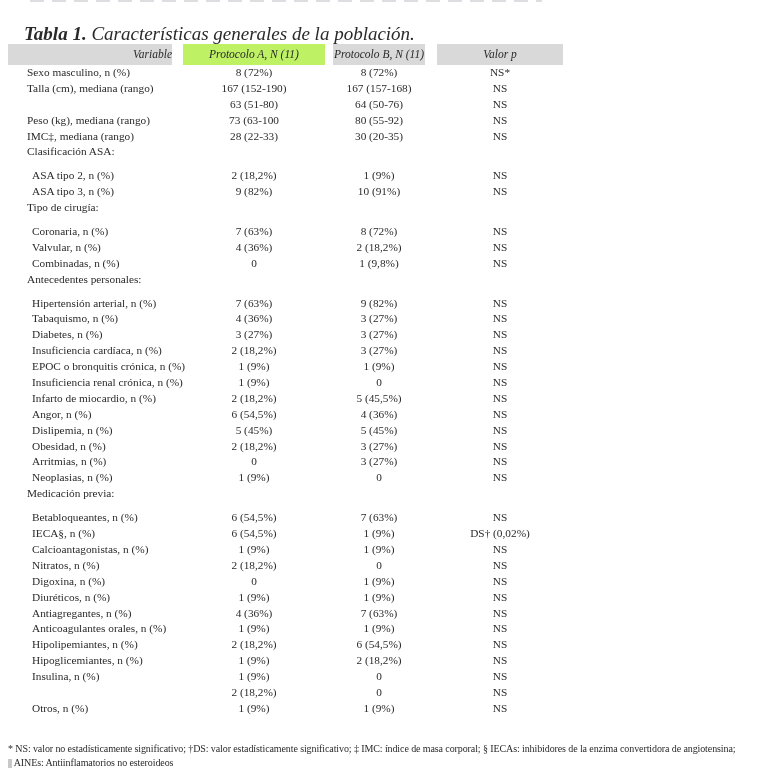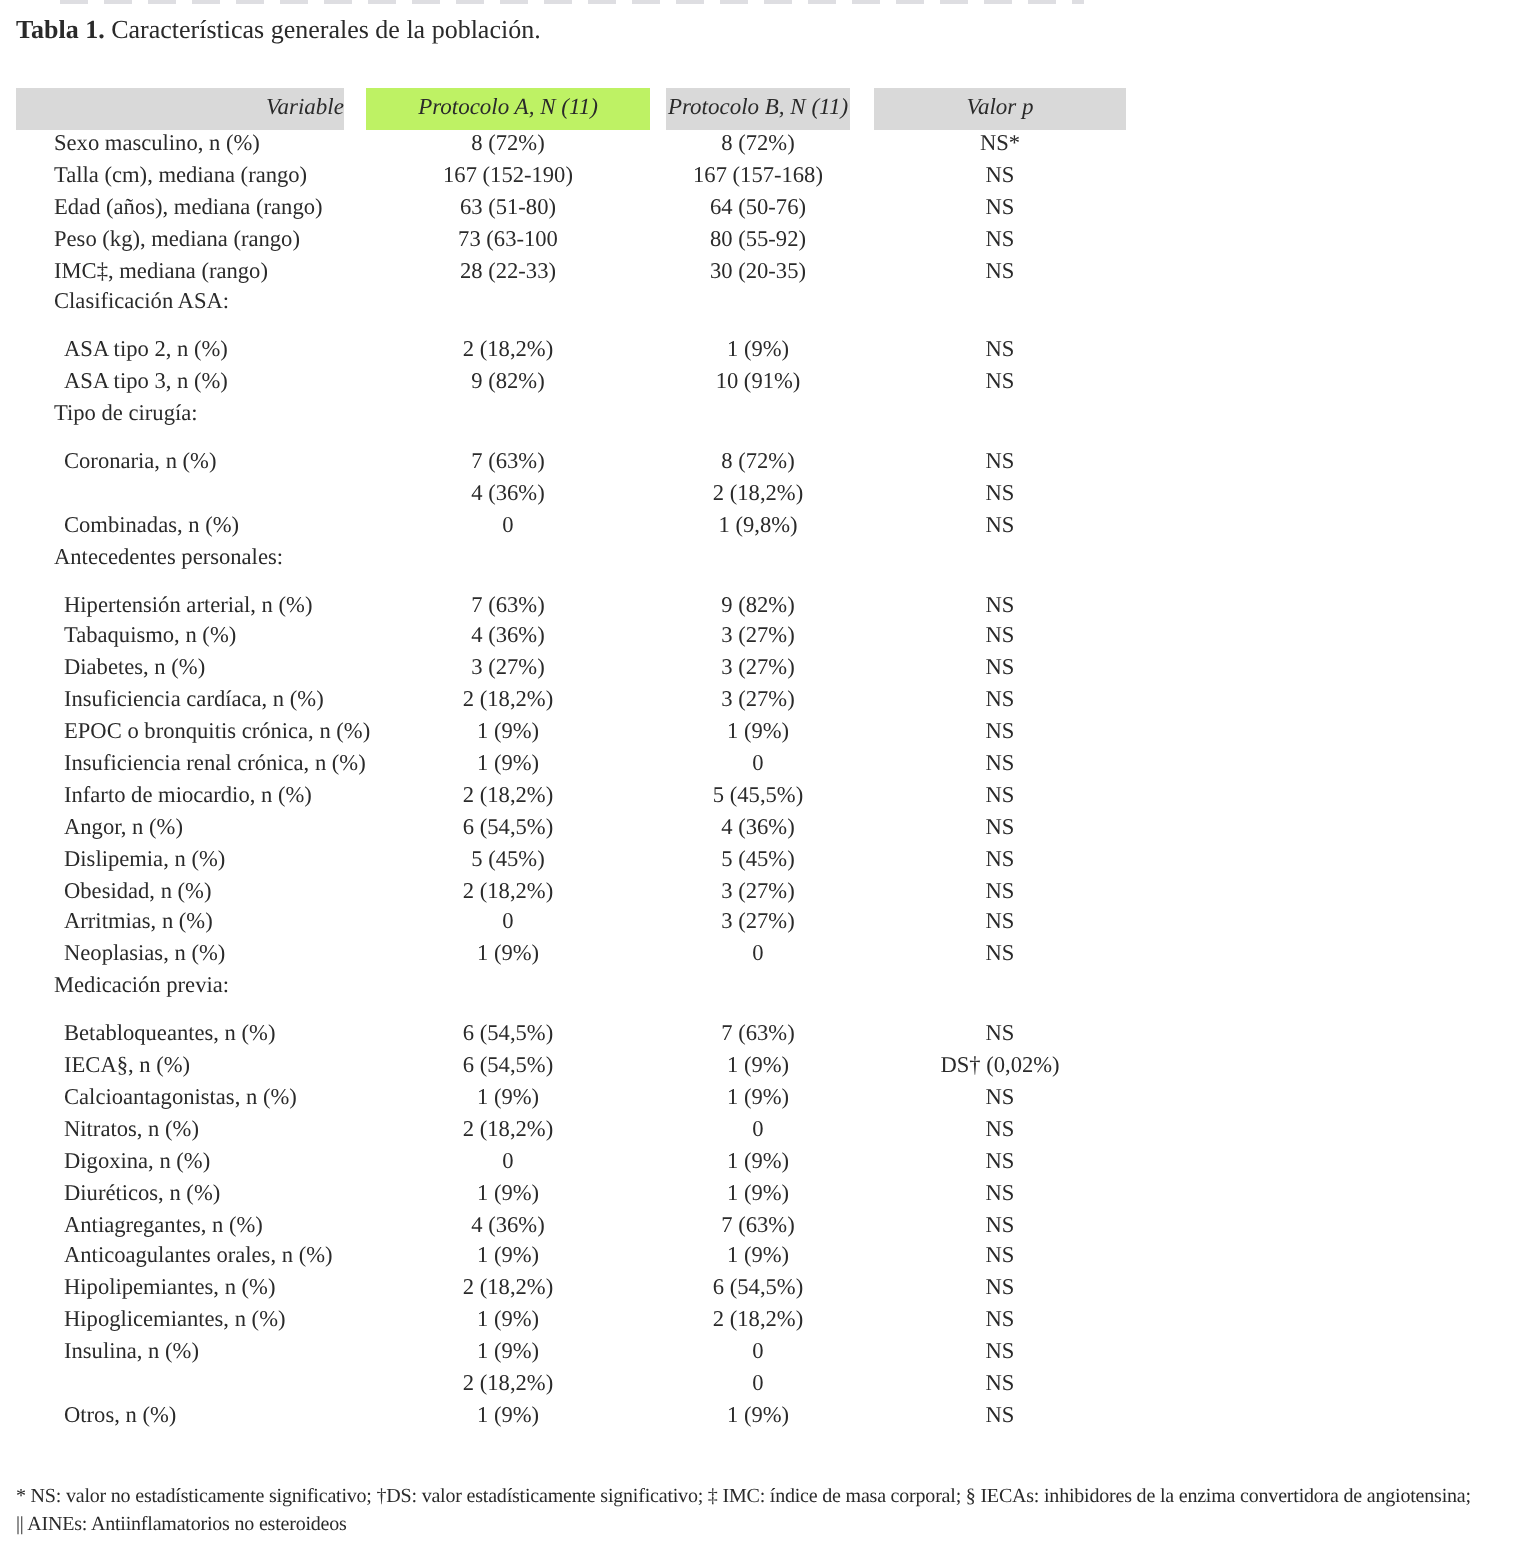--- a/index.html
+++ b/index.html
@@ -15,23 +15,24 @@
   .top-artifact {
     position: absolute;
     top: 0; left: 30px;
     width: 512px; height: 2px;
     background: repeating-linear-gradient(90deg, #c3c3ca 0 14px, transparent 14px 22px);
     opacity: 0.55;
   }
   .title {
     position: absolute;
     top: 7px; left: 8px;
-    margin: 0;
-    font-size: 13px;
+    margin: 16px;
+    font-size: 19px;
     white-space: nowrap;
+    font-style: italic;
   }
   .title b { font-weight: bold; }
 
   .tbl {
     position: absolute;
     top: 44px; left: 8px;
     width: 555px;
   }
   .grid-row {
     display: grid;
@@ -95,21 +96,20 @@
           <div class="c3">8 (72%)</div>
           <div class="c4">NS*</div>
         </div>
         <div class="grid-row">
           <div class="c1">Talla (cm), mediana (rango)</div>
           <div class="c2">167 (152-190)</div>
           <div class="c3">167 (157-168)</div>
           <div class="c4">NS</div>
         </div>
         <div class="grid-row">
-          <div class="c1">Edad (años), mediana (rango)</div>
           <div class="c2">63 (51-80)</div>
           <div class="c3">64 (50-76)</div>
           <div class="c4">NS</div>
         </div>
         <div class="grid-row">
           <div class="c1">Peso (kg), mediana (rango)</div>
           <div class="c2">73 (63-100</div>
           <div class="c3">80 (55-92)</div>
           <div class="c4">NS</div>
         </div>
@@ -139,20 +139,21 @@
           <div class="c1">Tipo de cirugía:</div>
         </div>
         <div class="spacer"></div>
         <div class="grid-row">
           <div class="c1 indent">Coronaria, n (%)</div>
           <div class="c2">7 (63%)</div>
           <div class="c3">8 (72%)</div>
           <div class="c4">NS</div>
         </div>
         <div class="grid-row">
+          <div class="c1 indent">Valvular, n (%)</div>
           <div class="c2">4 (36%)</div>
           <div class="c3">2 (18,2%)</div>
           <div class="c4">NS</div>
         </div>
         <div class="grid-row">
           <div class="c1 indent">Combinadas, n (%)</div>
           <div class="c2">0</div>
           <div class="c3">1 (9,8%)</div>
           <div class="c4">NS</div>
         </div>

